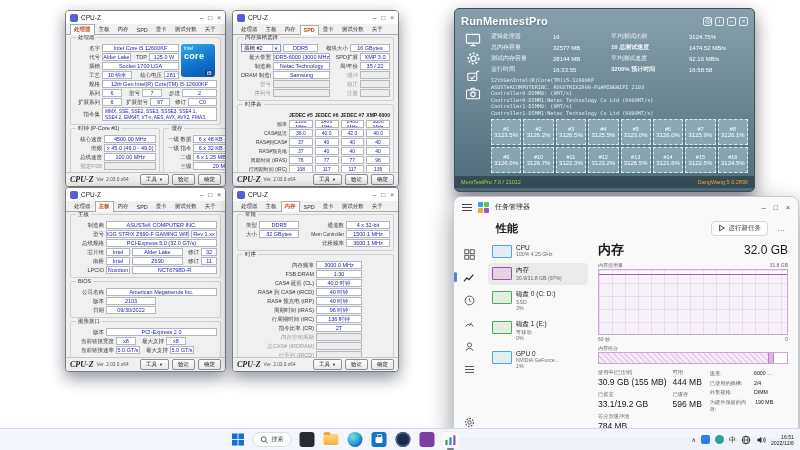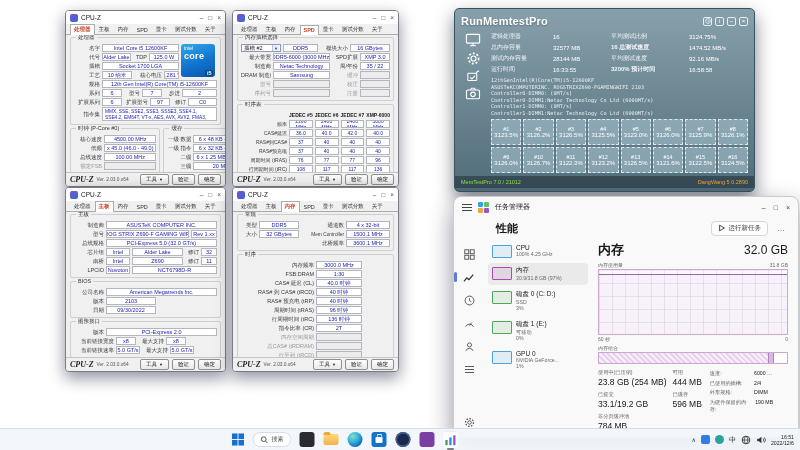--- a/index.html
+++ b/index.html
@@ -926,21 +926,21 @@
           </div>
       <div class="tm-comp">
             <span class="seg1"></span>
             <span class="seg2"></span>
             <span class="seg3"></span>
           </div>
       <div class="tm-statwrap">
         <div id="tm-stats">
               <div class="tm-stat">
                 <div class="tm-stat-l">使用中(已压缩)</div>
-                <div class="tm-stat-v">23.8 GB (254 MB)</div>
+                <div class="tm-stat-v">30.9 GB (155 MB)</div>
               </div>
               <div class="tm-stat">
                 <div class="tm-stat-l">可用</div>
                 <div class="tm-stat-v">444 MB</div>
               </div>
               <div class="tm-stat">
                 <div class="tm-stat-l">已提交</div>
                 <div class="tm-stat-v">33.1/19.2 GB</div>
               </div>
               <div class="tm-stat">

